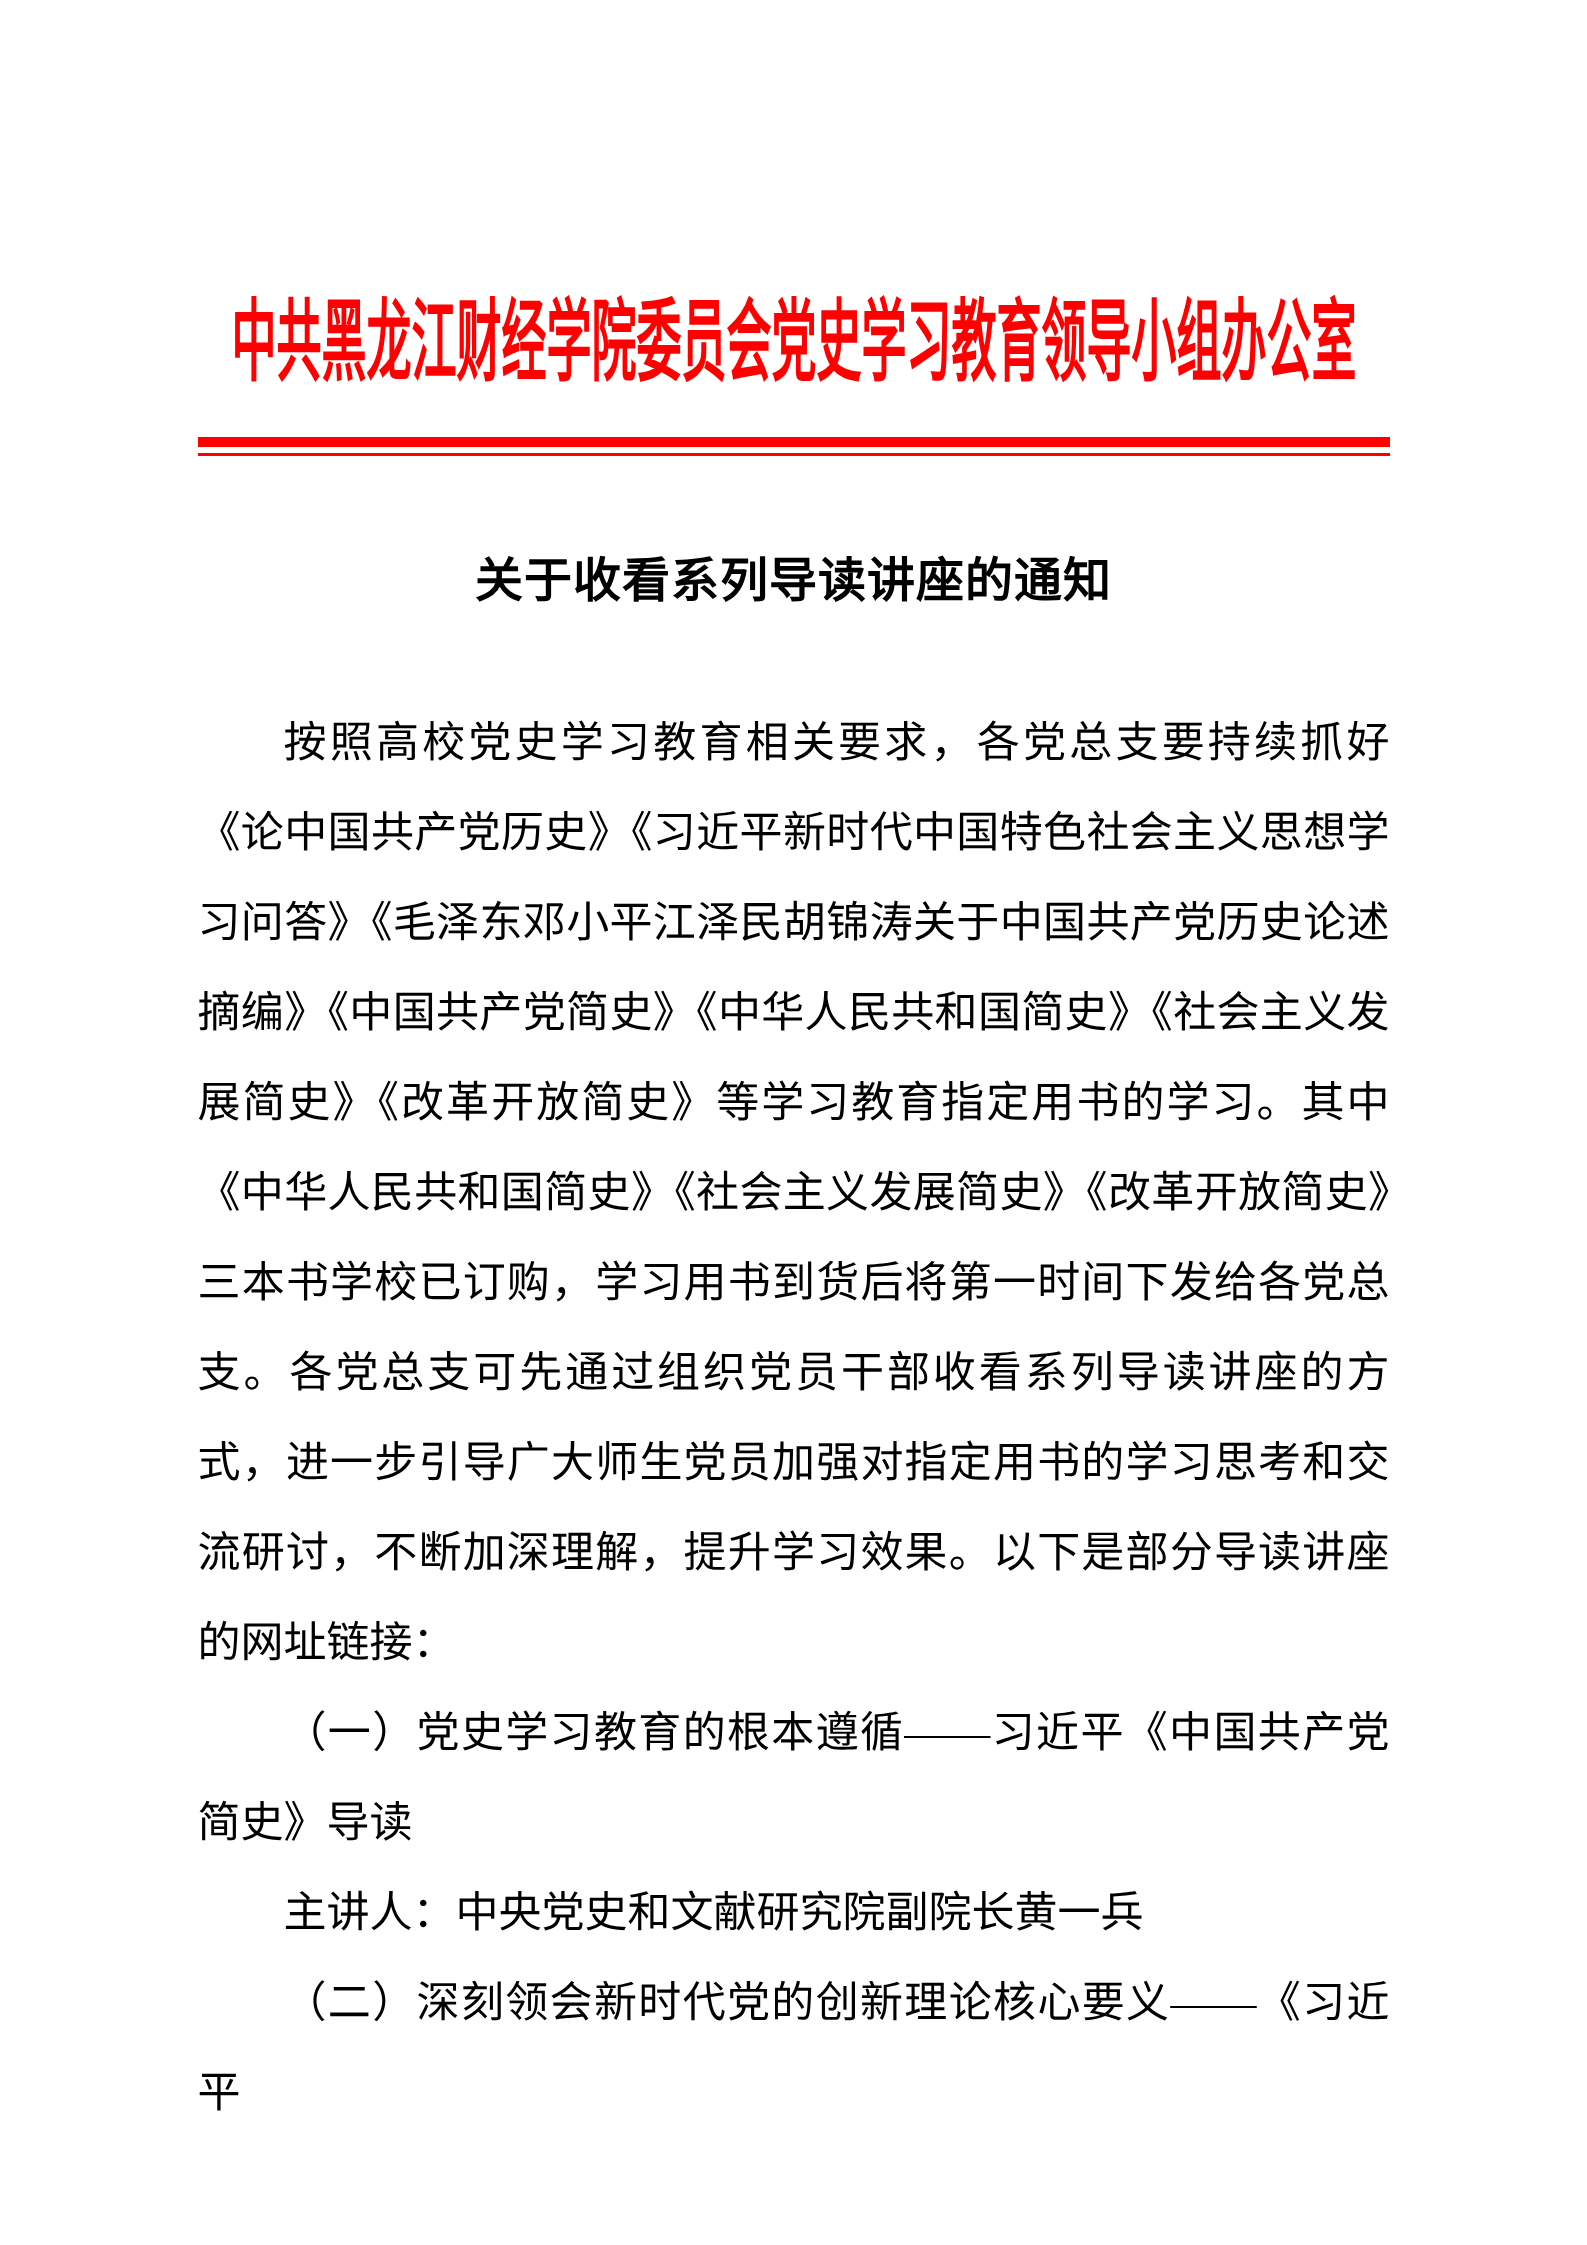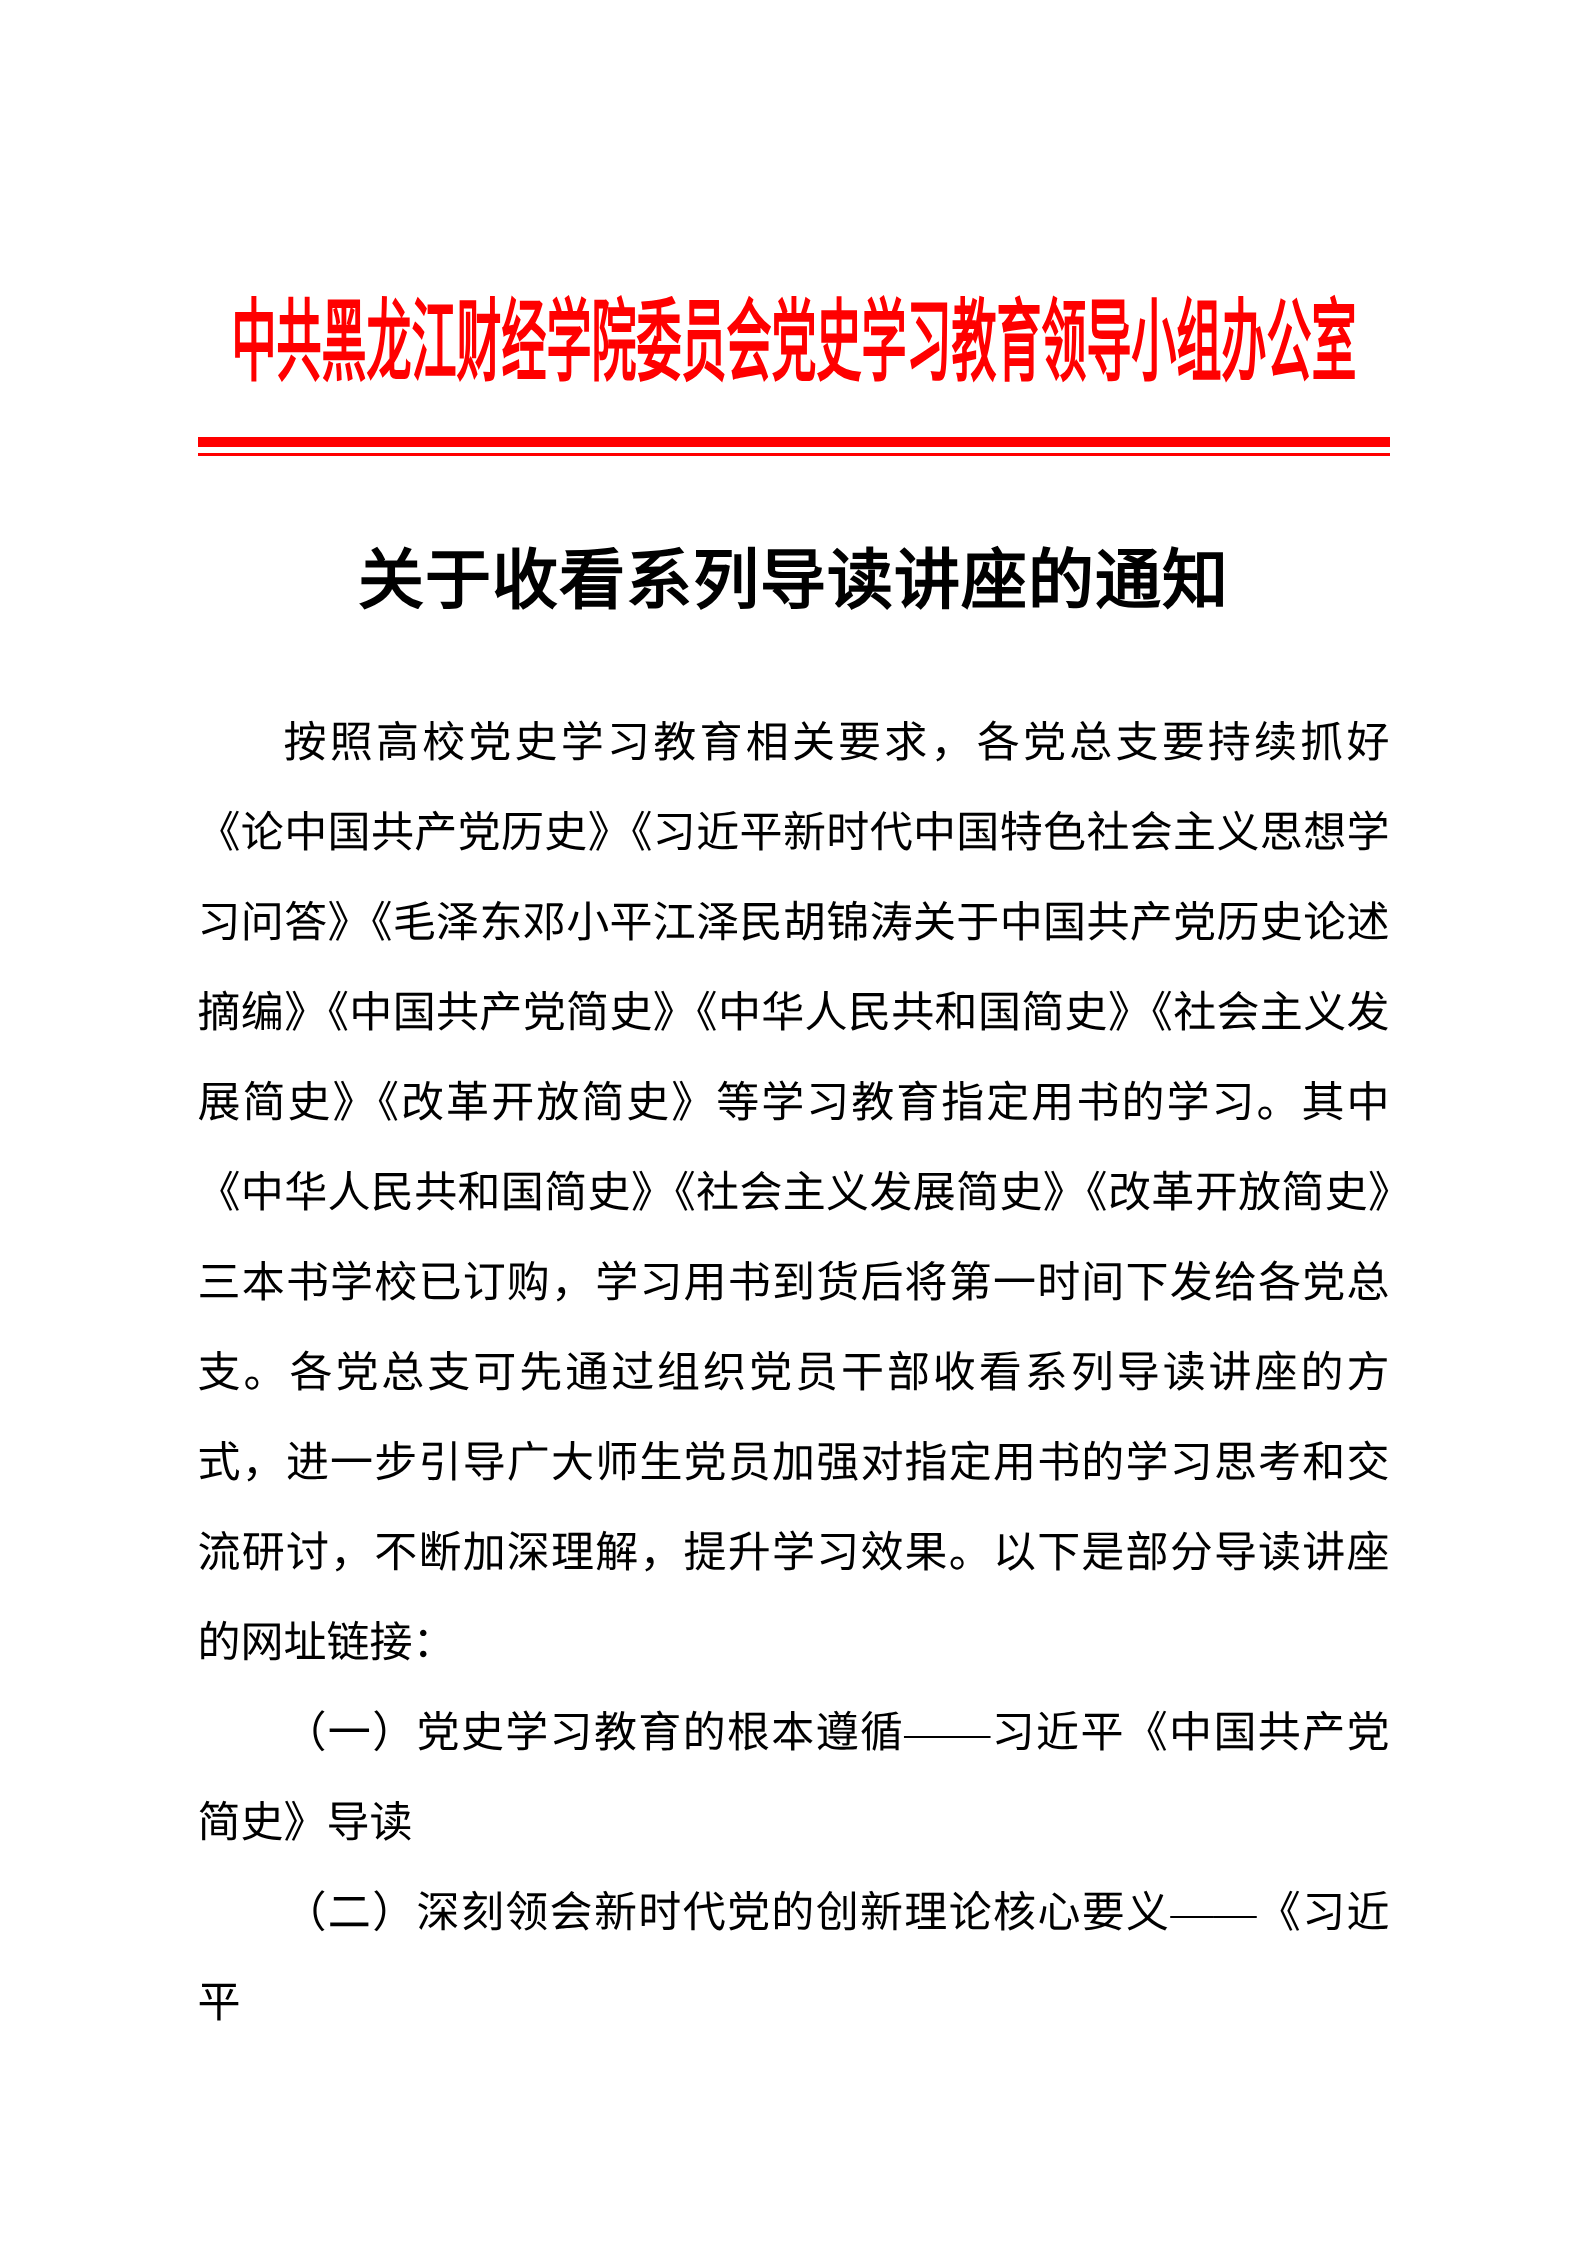--- a/index.html
+++ b/index.html
@@ -45,21 +45,21 @@
     margin-top: 49px;
   }
   .rule-thin {
     height: 3px;
     background: #ff0000;
     margin-top: 6px;
   }
   .doc-title {
     margin: 92px 0 0 0;
     text-align: center;
-    font-size: 66px;
+    font-size: 48px;
     line-height: 66px;
     font-weight: bold;
     letter-spacing: 1px;
   }
   .body-text {
     margin-top: 84px;
     font-size: 43px;
     line-height: 90px;
     text-align: justify;
   }
@@ -86,18 +86,19 @@
   <div class="content">
 
     <div class="rule rule-thick"></div>
     <div class="rule rule-thin"></div>
 
     <h1 class="doc-title">关于收看系列导读讲座的通知</h1>
 
     <div class="body-text">
       <p class="para indent">按照高校党史学习教育相关要求，各党总支要持续抓好《论中国共产党历史》《习近平新时代中国特色社会主义思想学习问答》《毛泽东邓小平江泽民胡锦涛关于中国共产党历史论述摘编》《中国共产党简史》《中华人民共和国简史》《社会主义发展简史》《改革开放简史》等学习教育指定用书的学习。其中《中华人民共和国简史》《社会主义发展简史》《改革开放简史》三本书学校已订购，学习用书到货后将第一时间下发给各党总支。各党总支可先通过组织党员干部收看系列导读讲座的方式，进一步引导广大师生党员加强对指定用书的学习思考和交流研讨，不断加深理解，提升学习效果。以下是部分导读讲座的网址链接：</p>
       <p class="para indent">（一）党史学习教育的根本遵循——习近平《中国共产党简史》导读</p>
+      <p class="para indent">主讲人：中央党史和文献研究院副院长黄一兵</p>
       <p class="para indent">（二）深刻领会新时代党的创新理论核心要义——《习近平</p>
     </div>
 
   </div>
 
 </div>
 
 </body></html>

